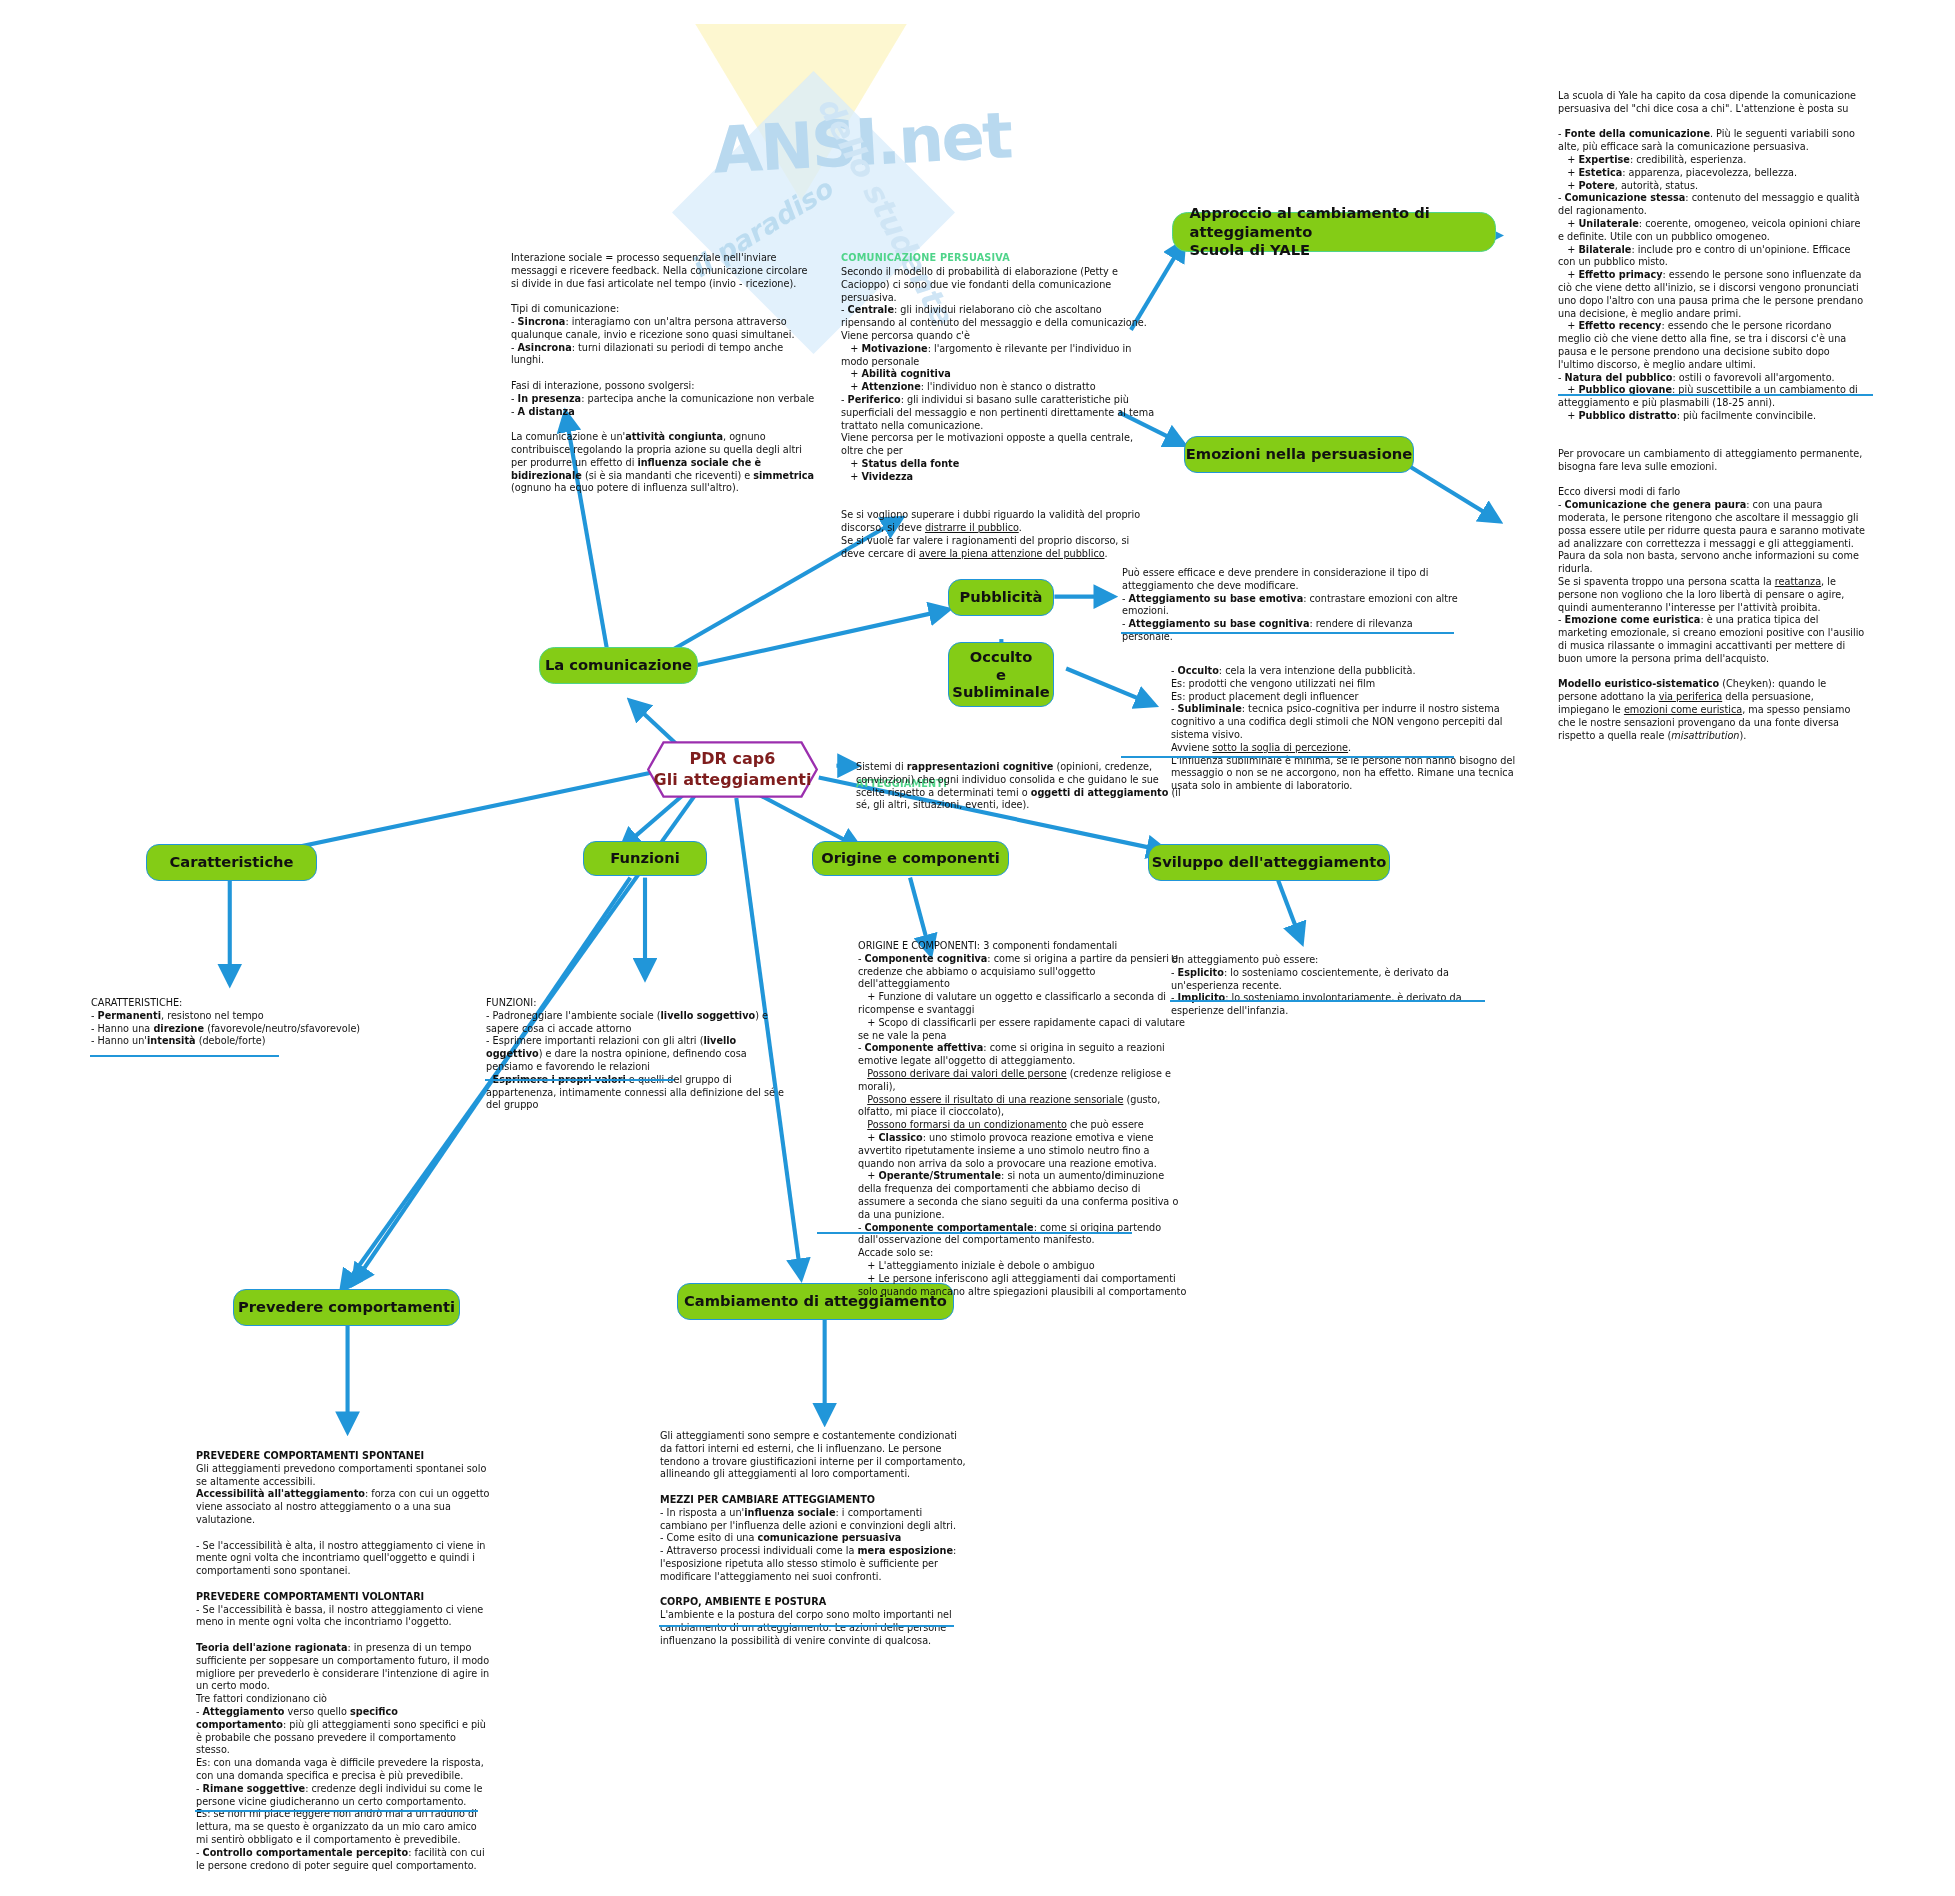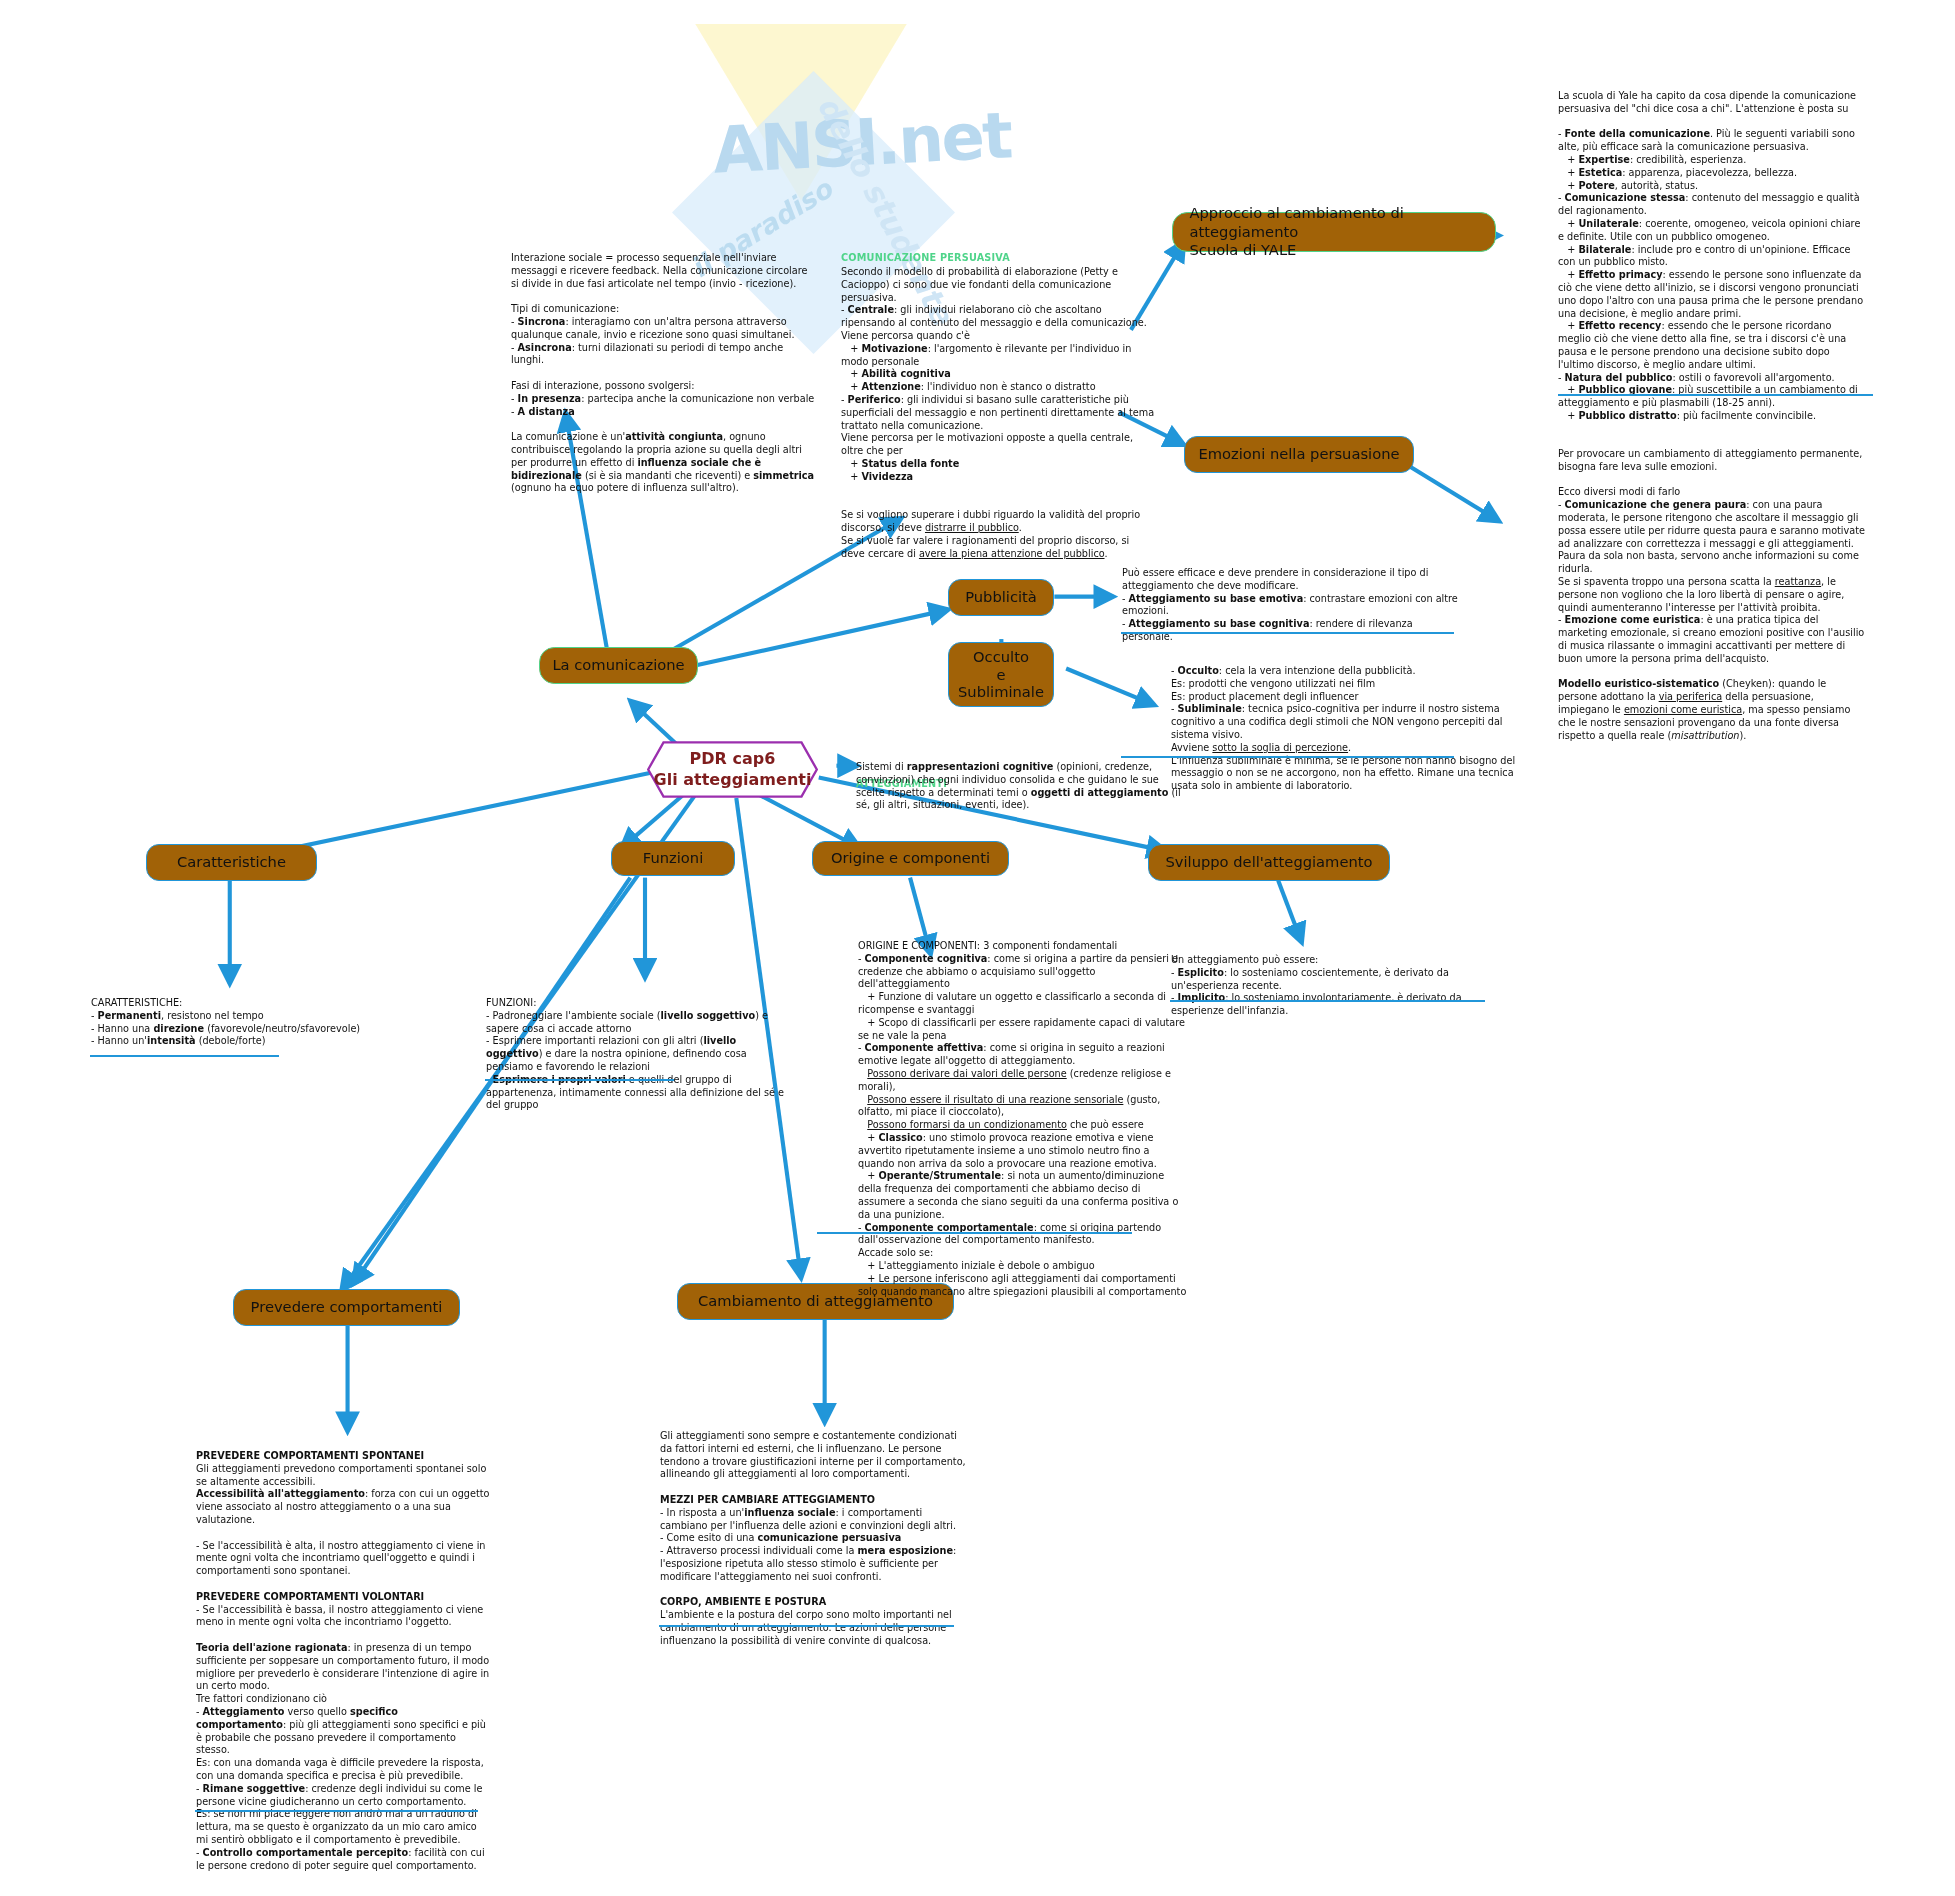--- a/index.html
+++ b/index.html
@@ -16,22 +16,22 @@
   .wm-txt{position:absolute;color:#a8cfe8;font-weight:bold;}
   .wm-net{left:713px;top:106px;font-size:64px;letter-spacing:-2.4px;
      transform:rotate(-3deg);color:#b9d9ef;}
   .wm-sub{left:683px;top:212px;font-size:27px;transform:rotate(-32deg);
      color:#bcdcf0;font-style:italic;}
   .wm-sub2{left:760px;top:194px;font-size:31px;transform:rotate(62deg);
      color:#cfe5f5;font-style:italic;}
 
   
   .node{position:absolute;box-sizing:border-box;display:flex;align-items:center;
-        justify-content:center;text-align:center;background:#a16207;
-        font-weight:normal;color:#111;line-height:1.25;}
+        justify-content:center;text-align:center;background:#84cc16;
+        font-weight:bold;color:#111;line-height:1.25;}
   .node.blue{border:1.8px solid #2196d9;border-radius:13px;font-size:14.7px;}
   .node.green{border:1.8px solid #4fd48a;border-radius:15.3px;font-size:14.7px;}
   .hexwrap{position:absolute;}
   .hexwrap svg{position:absolute;left:0;top:0;}
   .hexlabel{position:absolute;left:0;top:0;width:100%;height:100%;
      display:flex;align-items:center;justify-content:center;text-align:center;
      font-weight:bold;font-size:16px;color:#7f1d1d;line-height:1.3;}
 
   
   .tb{position:absolute;font-size:9.7px;line-height:1.32;color:#111;
@@ -131,21 +131,21 @@
   <div class="hexwrap" style="left:647px;top:741px;width:171px;height:57px;">
     <svg width="171" height="57" viewBox="0 0 290 96">
       <polygon points="28,2 262,2 288,48 262,94 28,94 2,48" fill="#ffffff" stroke="#9b2fae" stroke-width="4"></polygon>
     </svg>
     <div class="hexlabel" style="white-space:pre-line;">PDR cap6
 Gli atteggiamenti</div>
   </div>
 
   <div class="node blue" style="left:146px;top:844px;width:171px;height:37px;">Caratteristiche</div>
 
-  <div class="node blue" style="left:583px;top:841px;width:124px;height:35px;margin-left:28px;">Funzioni</div>
+  <div class="node blue" style="left:583px;top:841px;width:124px;height:35px;">Funzioni</div>
 
   <div class="node blue" style="left:812px;top:841px;width:197px;height:35px;">Origine e componenti</div>
 
   <div class="node blue" style="left:1148px;top:844px;width:242px;height:37px;">Sviluppo dell'atteggiamento</div>
 
   <div class="node blue" style="left:233px;top:1289px;width:227px;height:37px;">Prevedere comportamenti</div>
 
   <div class="node blue" style="left:677px;top:1283px;width:277px;height:37px;">Cambiamento di atteggiamento</div>
 
   <div class="tb" style="left:511px;top:252px;width:306px;">Interazione sociale = processo sequenziale nell'inviare messaggi e ricevere feedback. Nella comunicazione circolare si divide in due fasi articolate nel tempo (invio - ricezione).

